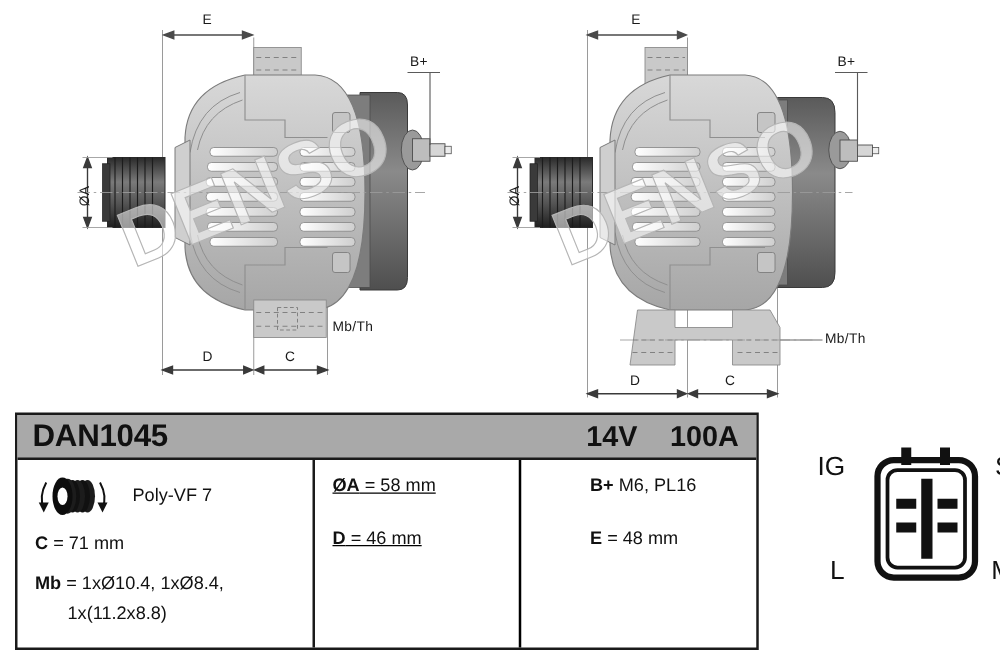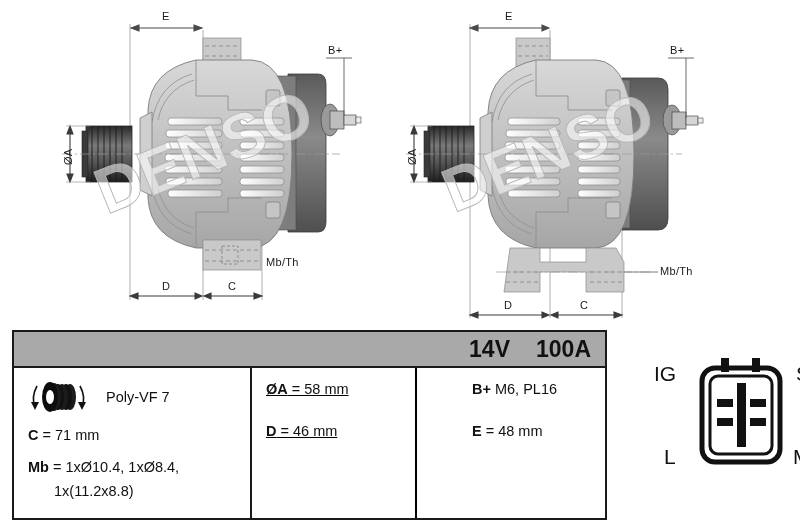--- a/index.html
+++ b/index.html
@@ -470,20 +470,21 @@
     <span class="dimlabel" style="left:104px; top:299px;">D</span>
     <span class="dimlabel" style="left:180px; top:299px;">C</span>
     <span class="dimlabel" style="left:270px; top:44px;">B+</span>
     <span class="dimlabel" style="left:260px; top:265px;">Mb/Th</span>
   </div>
 </div>
 
 <div class="spec-table">
 
   <div class="spec-header">
+    <span class="model">DAN1045</span>
     <span class="spacer"></span>
     <span class="volt">14V</span>
     <span class="amp">100A</span>
   </div>
 
   <div class="spec-body">
 
     <div class="spec-col c1">
       <div class="pulley-row">
         <span class="pulley-icon">

